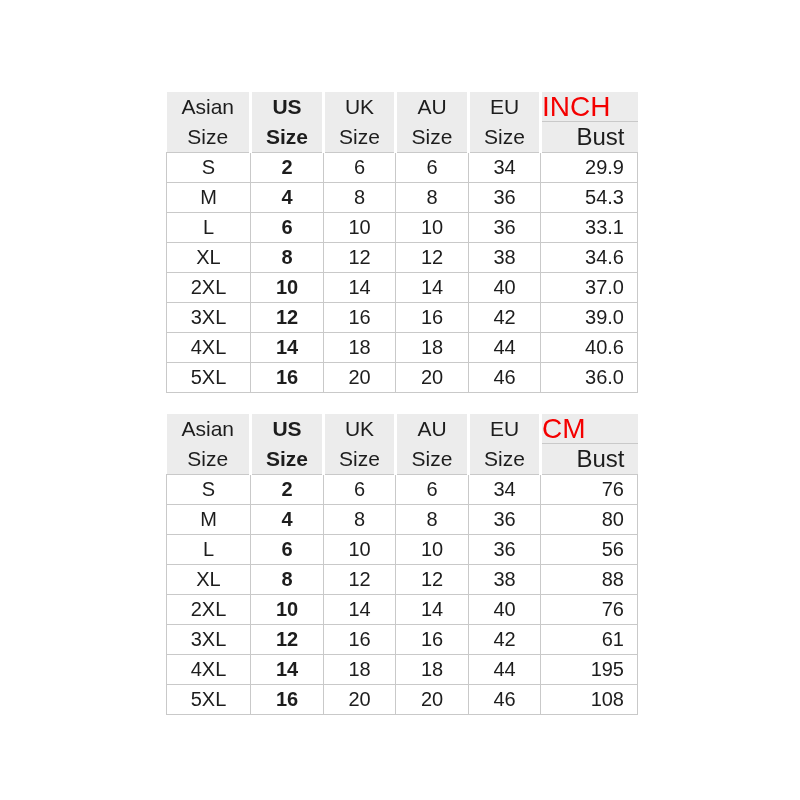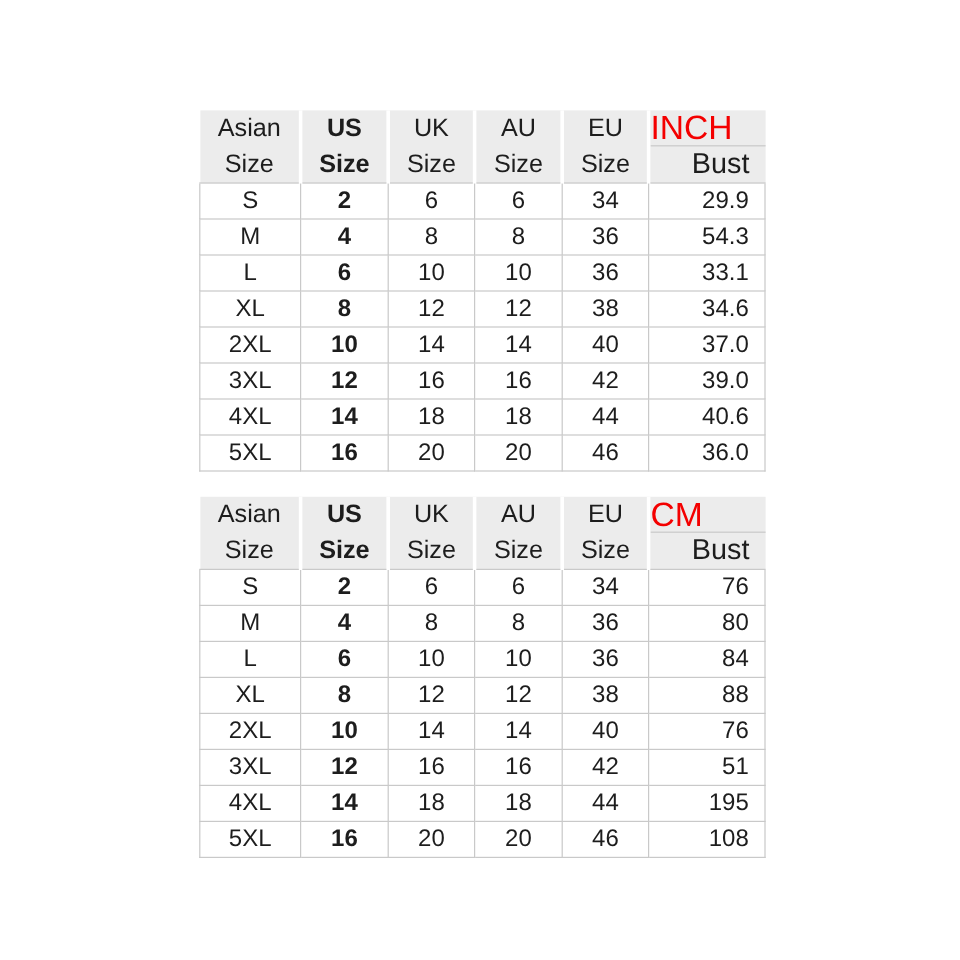--- a/index.html
+++ b/index.html
@@ -247,21 +247,21 @@
           <td>8</td>
           <td>36</td>
           <td class="bust">80</td>
         </tr>
         <tr>
           <td>L</td>
           <td class="bold">6</td>
           <td>10</td>
           <td>10</td>
           <td>36</td>
-          <td class="bust">84</td>
+          <td class="bust">56</td>
         </tr>
         <tr>
           <td>XL</td>
           <td class="bold">8</td>
           <td>12</td>
           <td>12</td>
           <td>38</td>
           <td class="bust">88</td>
         </tr>
         <tr>
@@ -271,21 +271,21 @@
           <td>14</td>
           <td>40</td>
           <td class="bust">76</td>
         </tr>
         <tr>
           <td>3XL</td>
           <td class="bold">12</td>
           <td>16</td>
           <td>16</td>
           <td>42</td>
-          <td class="bust">51</td>
+          <td class="bust">61</td>
         </tr>
         <tr>
           <td>4XL</td>
           <td class="bold">14</td>
           <td>18</td>
           <td>18</td>
           <td>44</td>
           <td class="bust">195</td>
         </tr>
         <tr>

